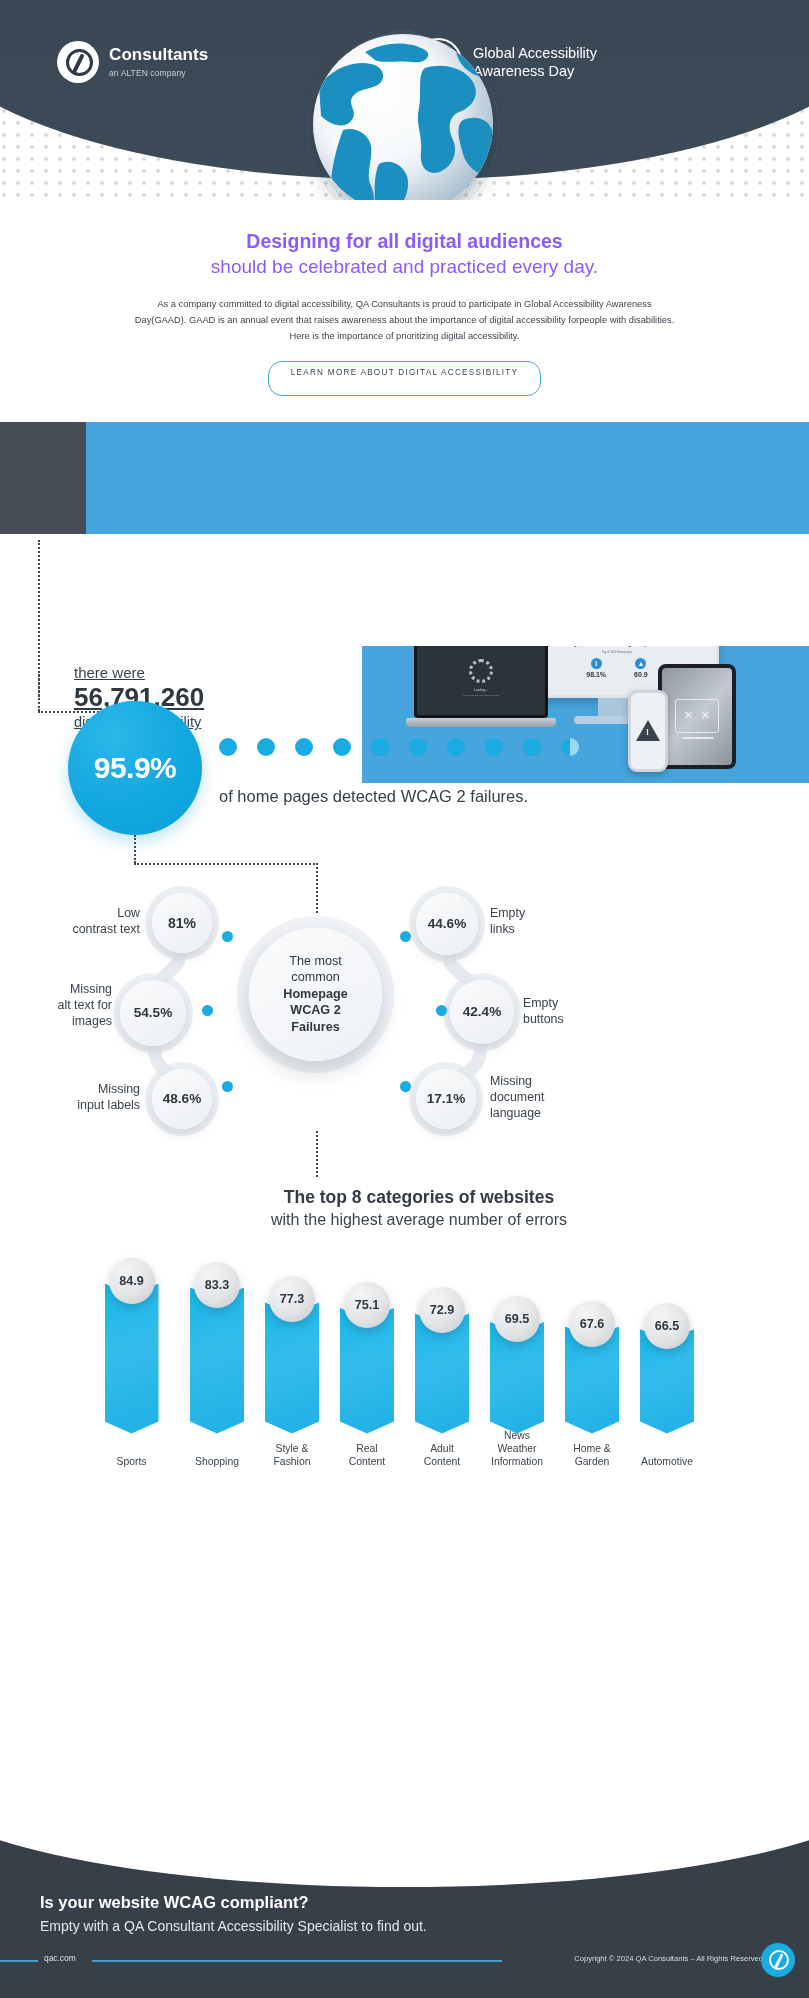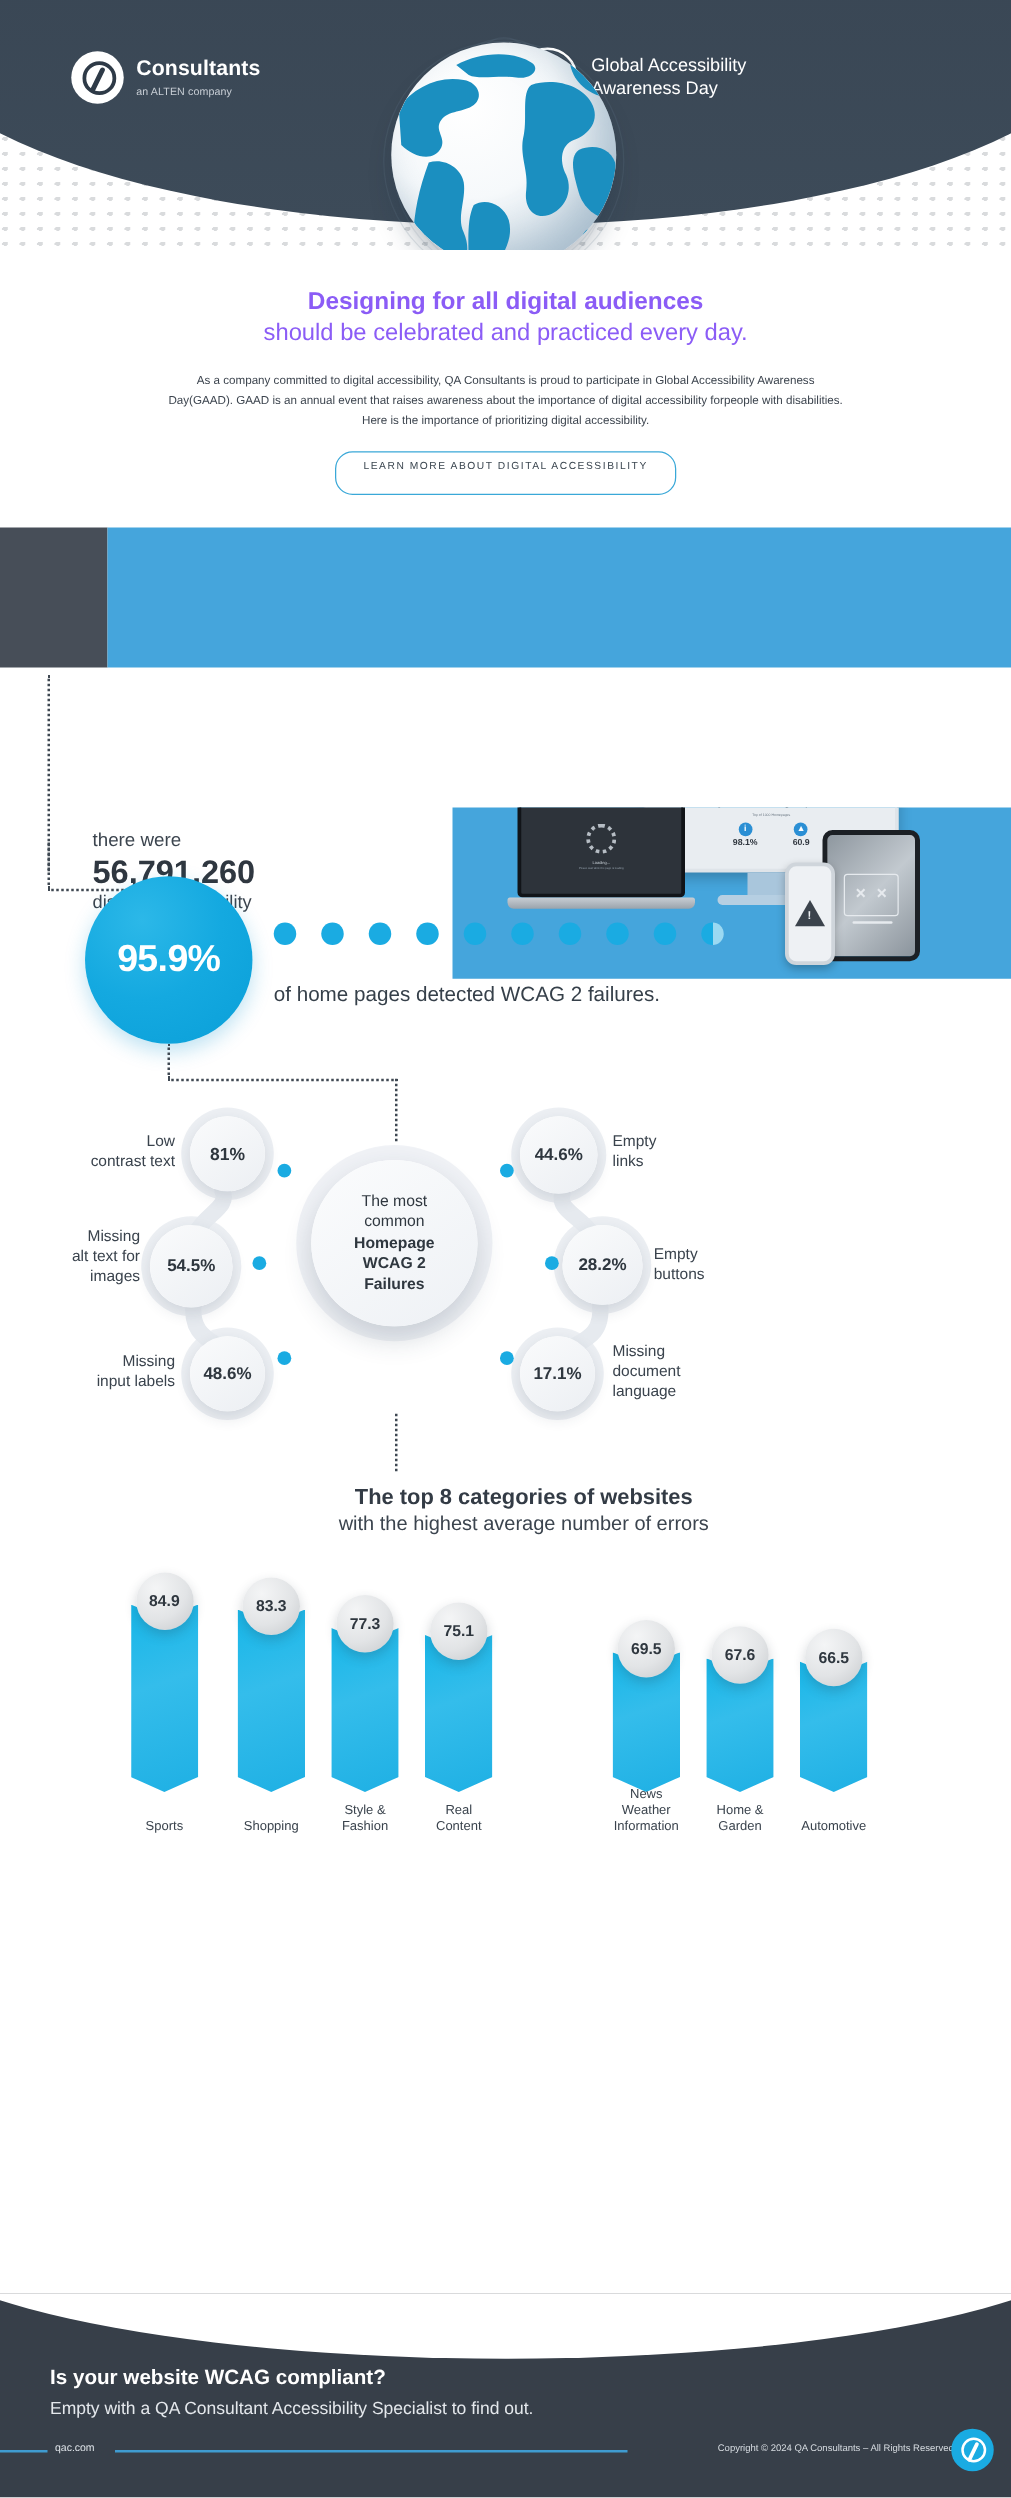--- a/index.html
+++ b/index.html
@@ -183,21 +183,21 @@
     background: #eef1f4; border: 3px solid #cfd5db; border-radius: 9px;
     display: flex; align-items: center; justify-content: center;
     box-shadow: 0 3px 7px rgba(0,0,0,.25);
   }
   .warn-tri { width: 0; height: 0; border-left: 12px solid transparent; border-right: 12px solid transparent; border-bottom: 21px solid #3b434c; position: relative; }
   .warn-tri::after { content:"!"; position:absolute; left:-2px; top:7px; color:#eef1f4; font-size:9px; font-weight:bold; }
 
   
   .stat-left {
     position: absolute; left: 0; top: 112px; width: 362px; height: 137px;
-    background: #ffffff; padding: 18px 0 0 74px;
+    background: #ffffff; padding: 18px 0 0 74px; text-decoration: underline;
   }
   .stat-left .l1 { font-size: 15px; color: #3b444e; }
   .stat-left .l2 { font-size: 26px; font-weight: bold; color: #2f3740; line-height: 1.26; }
   .stat-left .l3 { font-size: 14.6px; color: #3b444e; line-height: 1.32; }
 
   
   .dotted-v {
     position: absolute; width: 0; border-left: 2px dotted #3f4852;
   }
   .dotted-h {
@@ -503,21 +503,21 @@
       <div>Missing</div>
       <div>input labels</div>
     </div>
 
     <div class="node n4">44.6%</div>
     <div class="nlabel right" style="left:490px; top:32px; width:120px;">
       <div>Empty</div>
       <div>links</div>
     </div>
 
-    <div class="node n5">28.2%</div>
+    <div class="node n5">42.4%</div>
     <div class="nlabel right" style="left:523px; top:122px; width:120px;">
       <div>Empty</div>
       <div>buttons</div>
     </div>
 
     <div class="node n6">17.1%</div>
     <div class="nlabel right" style="left:490px; top:200px; width:130px;">
       <div>Missing</div>
       <div>document</div>
       <div>language</div>
@@ -559,20 +559,28 @@
         <div class="bar-label">
           <div>Style &amp;</div>
           <div>Fashion</div>
         </div>
       </div>
       <div class="bar-col" style="left: 235.5px;">
         <div class="bar" style="height: 125.598px;"></div>
         <div class="bar-bubble" style="top: -26px;">75.1</div>
         <div class="bar-label">
           <div>Real</div>
+          <div>Content</div>
+        </div>
+      </div>
+      <div class="bar-col" style="left: 310.5px;">
+        <div class="bar" style="height: 120.12px;"></div>
+        <div class="bar-bubble" style="top: -26px;">72.9</div>
+        <div class="bar-label">
+          <div>Adult</div>
           <div>Content</div>
         </div>
       </div>
       <div class="bar-col" style="left: 385.5px;">
         <div class="bar" style="height: 111.655px;"></div>
         <div class="bar-bubble" style="top: -26px;">69.5</div>
         <div class="bar-label">
           <div>News</div>
           <div>Weather</div>
           <div>Information</div>

